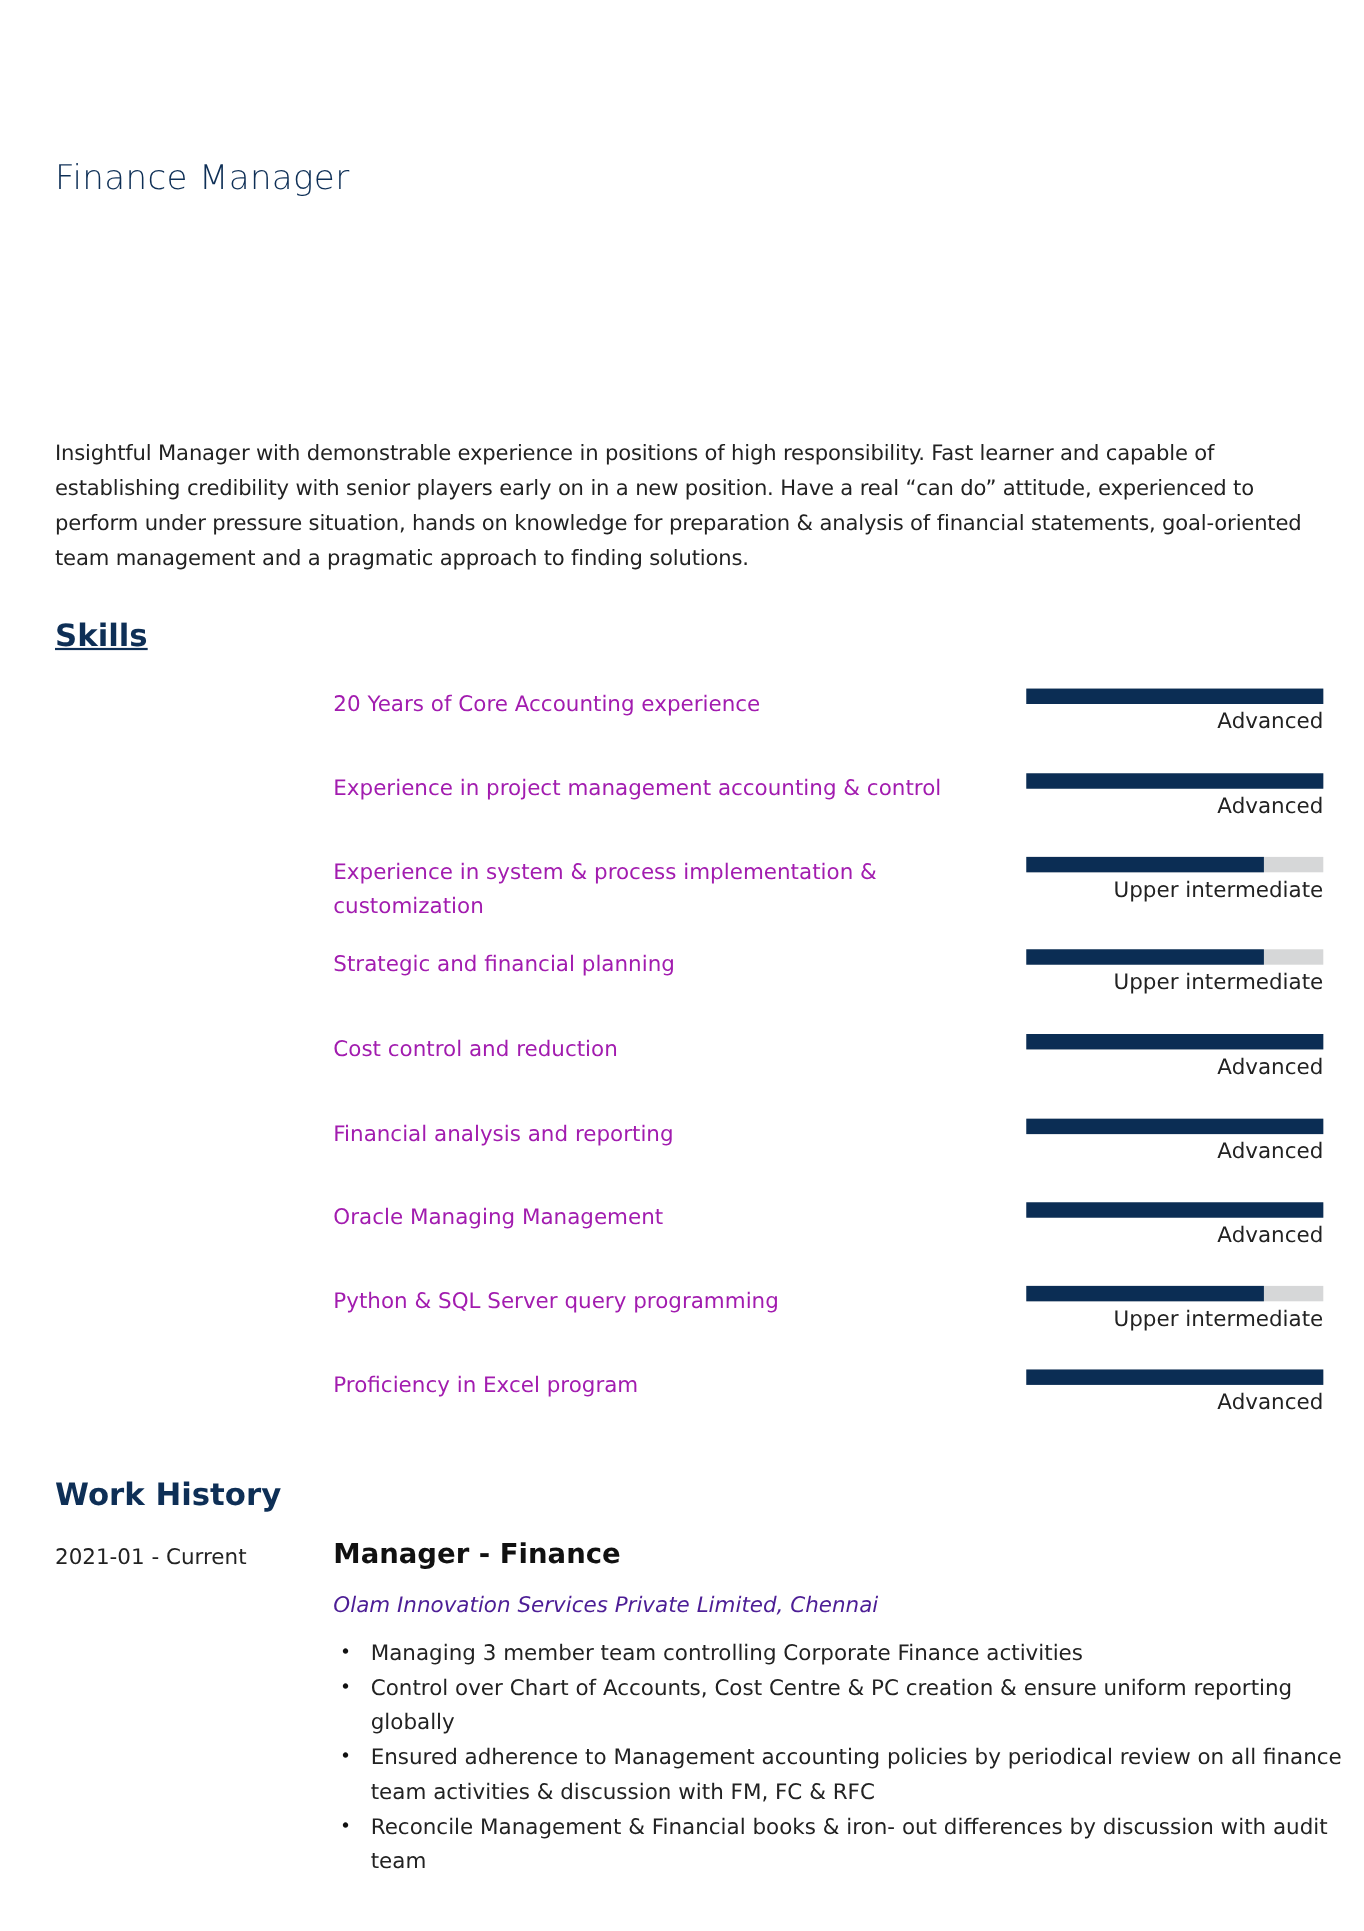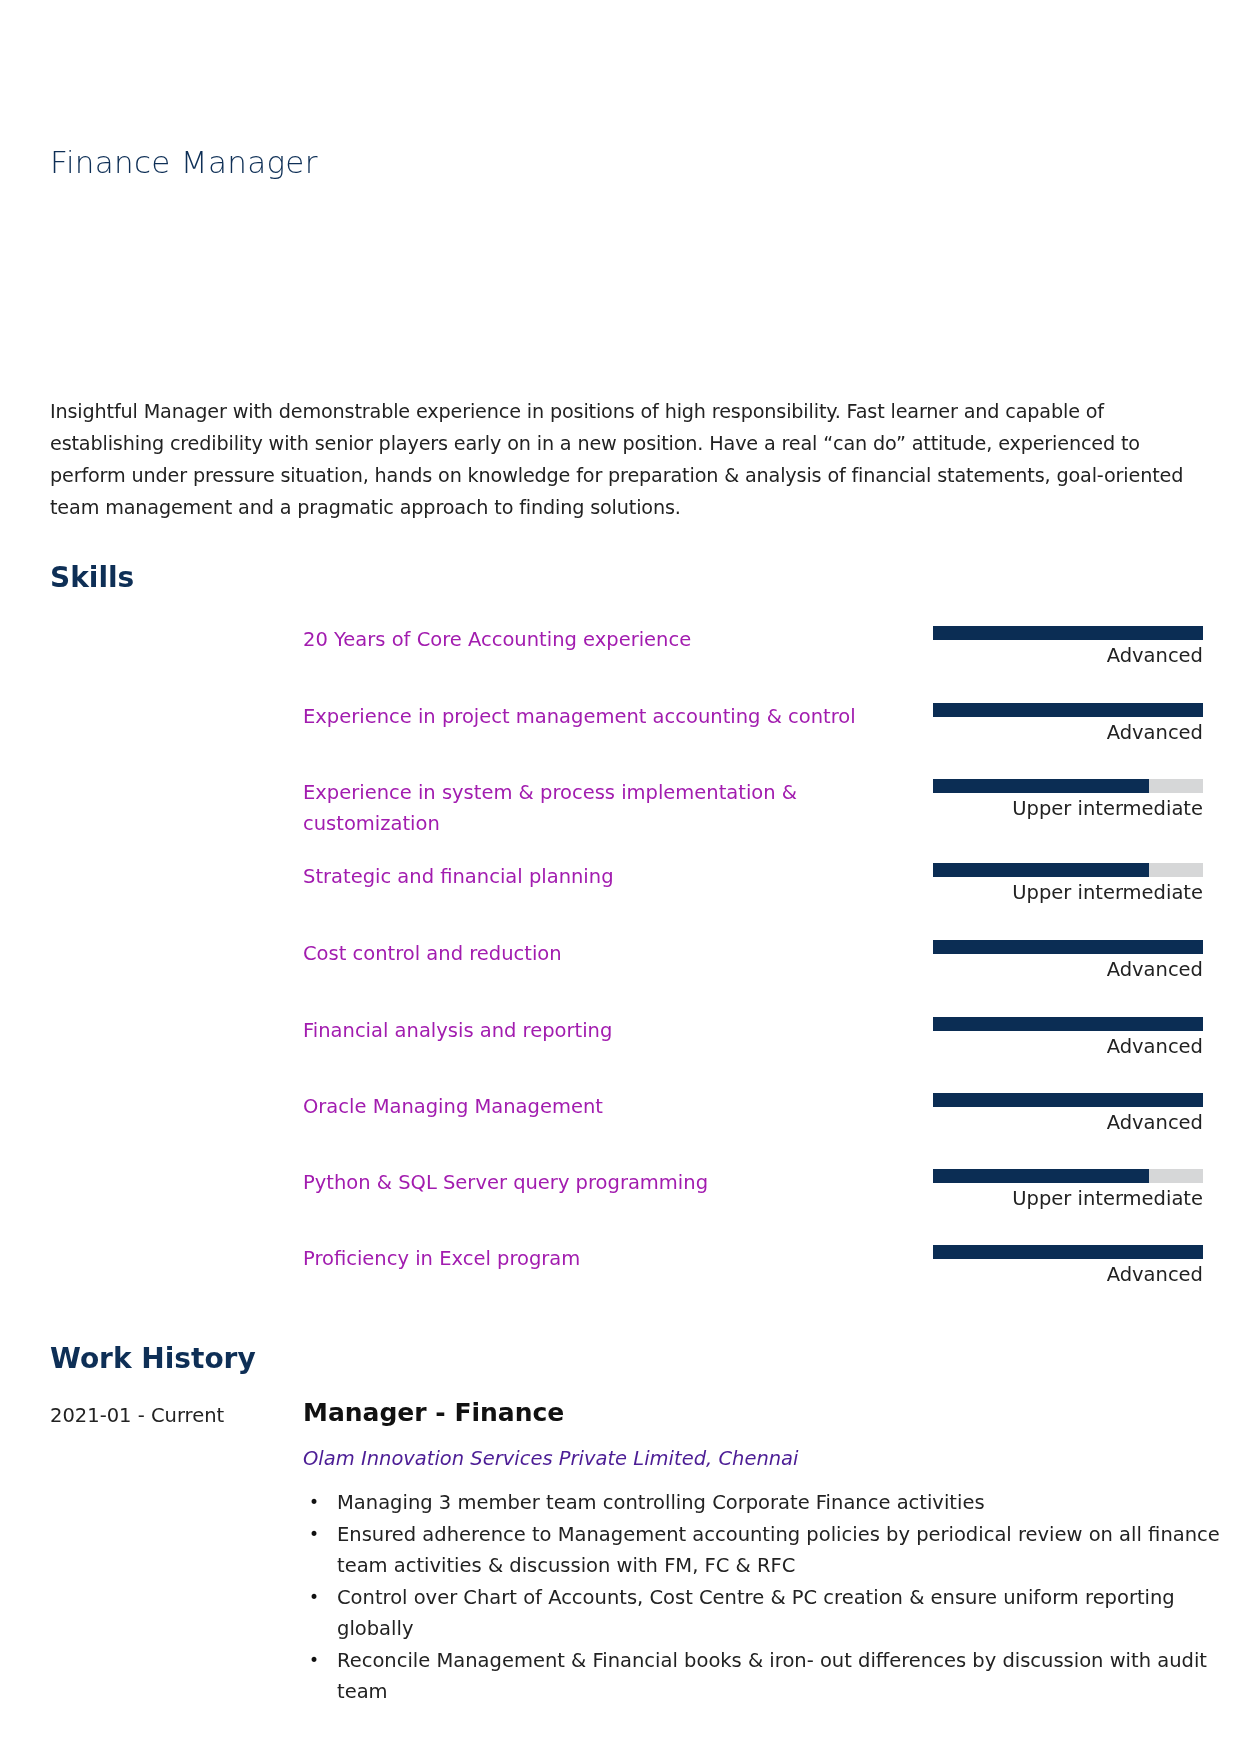--- a/index.html
+++ b/index.html
@@ -29,21 +29,21 @@
 </head>
 <body>
 
 <div class="page">
 
   <div class="title">Finance Manager</div>
 
 
   <div class="summary">Insightful Manager with demonstrable experience in positions of high responsibility. Fast learner and capable of establishing credibility with senior players early on in a new position. Have a real “can do” attitude, experienced to perform under pressure situation, hands on knowledge for preparation &amp; analysis of financial statements, goal-oriented team management and a pragmatic approach to finding solutions.</div>
 
-  <div class="section-title" style="top:561px;">Skills</div>
+  <div class="section-title" style="top:561px;text-decoration:underline;">Skills</div>
 
   <div class="skill" style="top:620px;">
     <div class="skill-name">20 Years of Core Accounting experience</div>
     <div class="bar">
         <div class="bar-fill" style="width:100%"></div>
       </div>
     <div class="level">Advanced</div>
   </div>
 
   <div class="skill" style="top:697px;">
@@ -111,18 +111,18 @@
   </div>
 
   <div class="section-title" style="top:1342px;">Work History</div>
 
   <div class="work-date">2021-01 - Current</div>
   <div class="job-title">Manager - Finance</div>
   <div class="company">Olam Innovation Services Private Limited, Chennai</div>
 
   <ul class="bullets">
     <li>Managing 3 member team controlling Corporate Finance activities</li>
+    <li>Control over Chart of Accounts, Cost Centre &amp; PC creation &amp; ensure uniform reporting globally</li>
     <li>Ensured adherence to Management accounting policies by periodical review on all finance team activities &amp; discussion with FM, FC &amp; RFC</li>
-    <li>Control over Chart of Accounts, Cost Centre &amp; PC creation &amp; ensure uniform reporting globally</li>
     <li>Reconcile Management &amp; Financial books &amp; iron- out differences by discussion with audit team</li>
   </ul>
 
 </div>
 
 </body></html>

